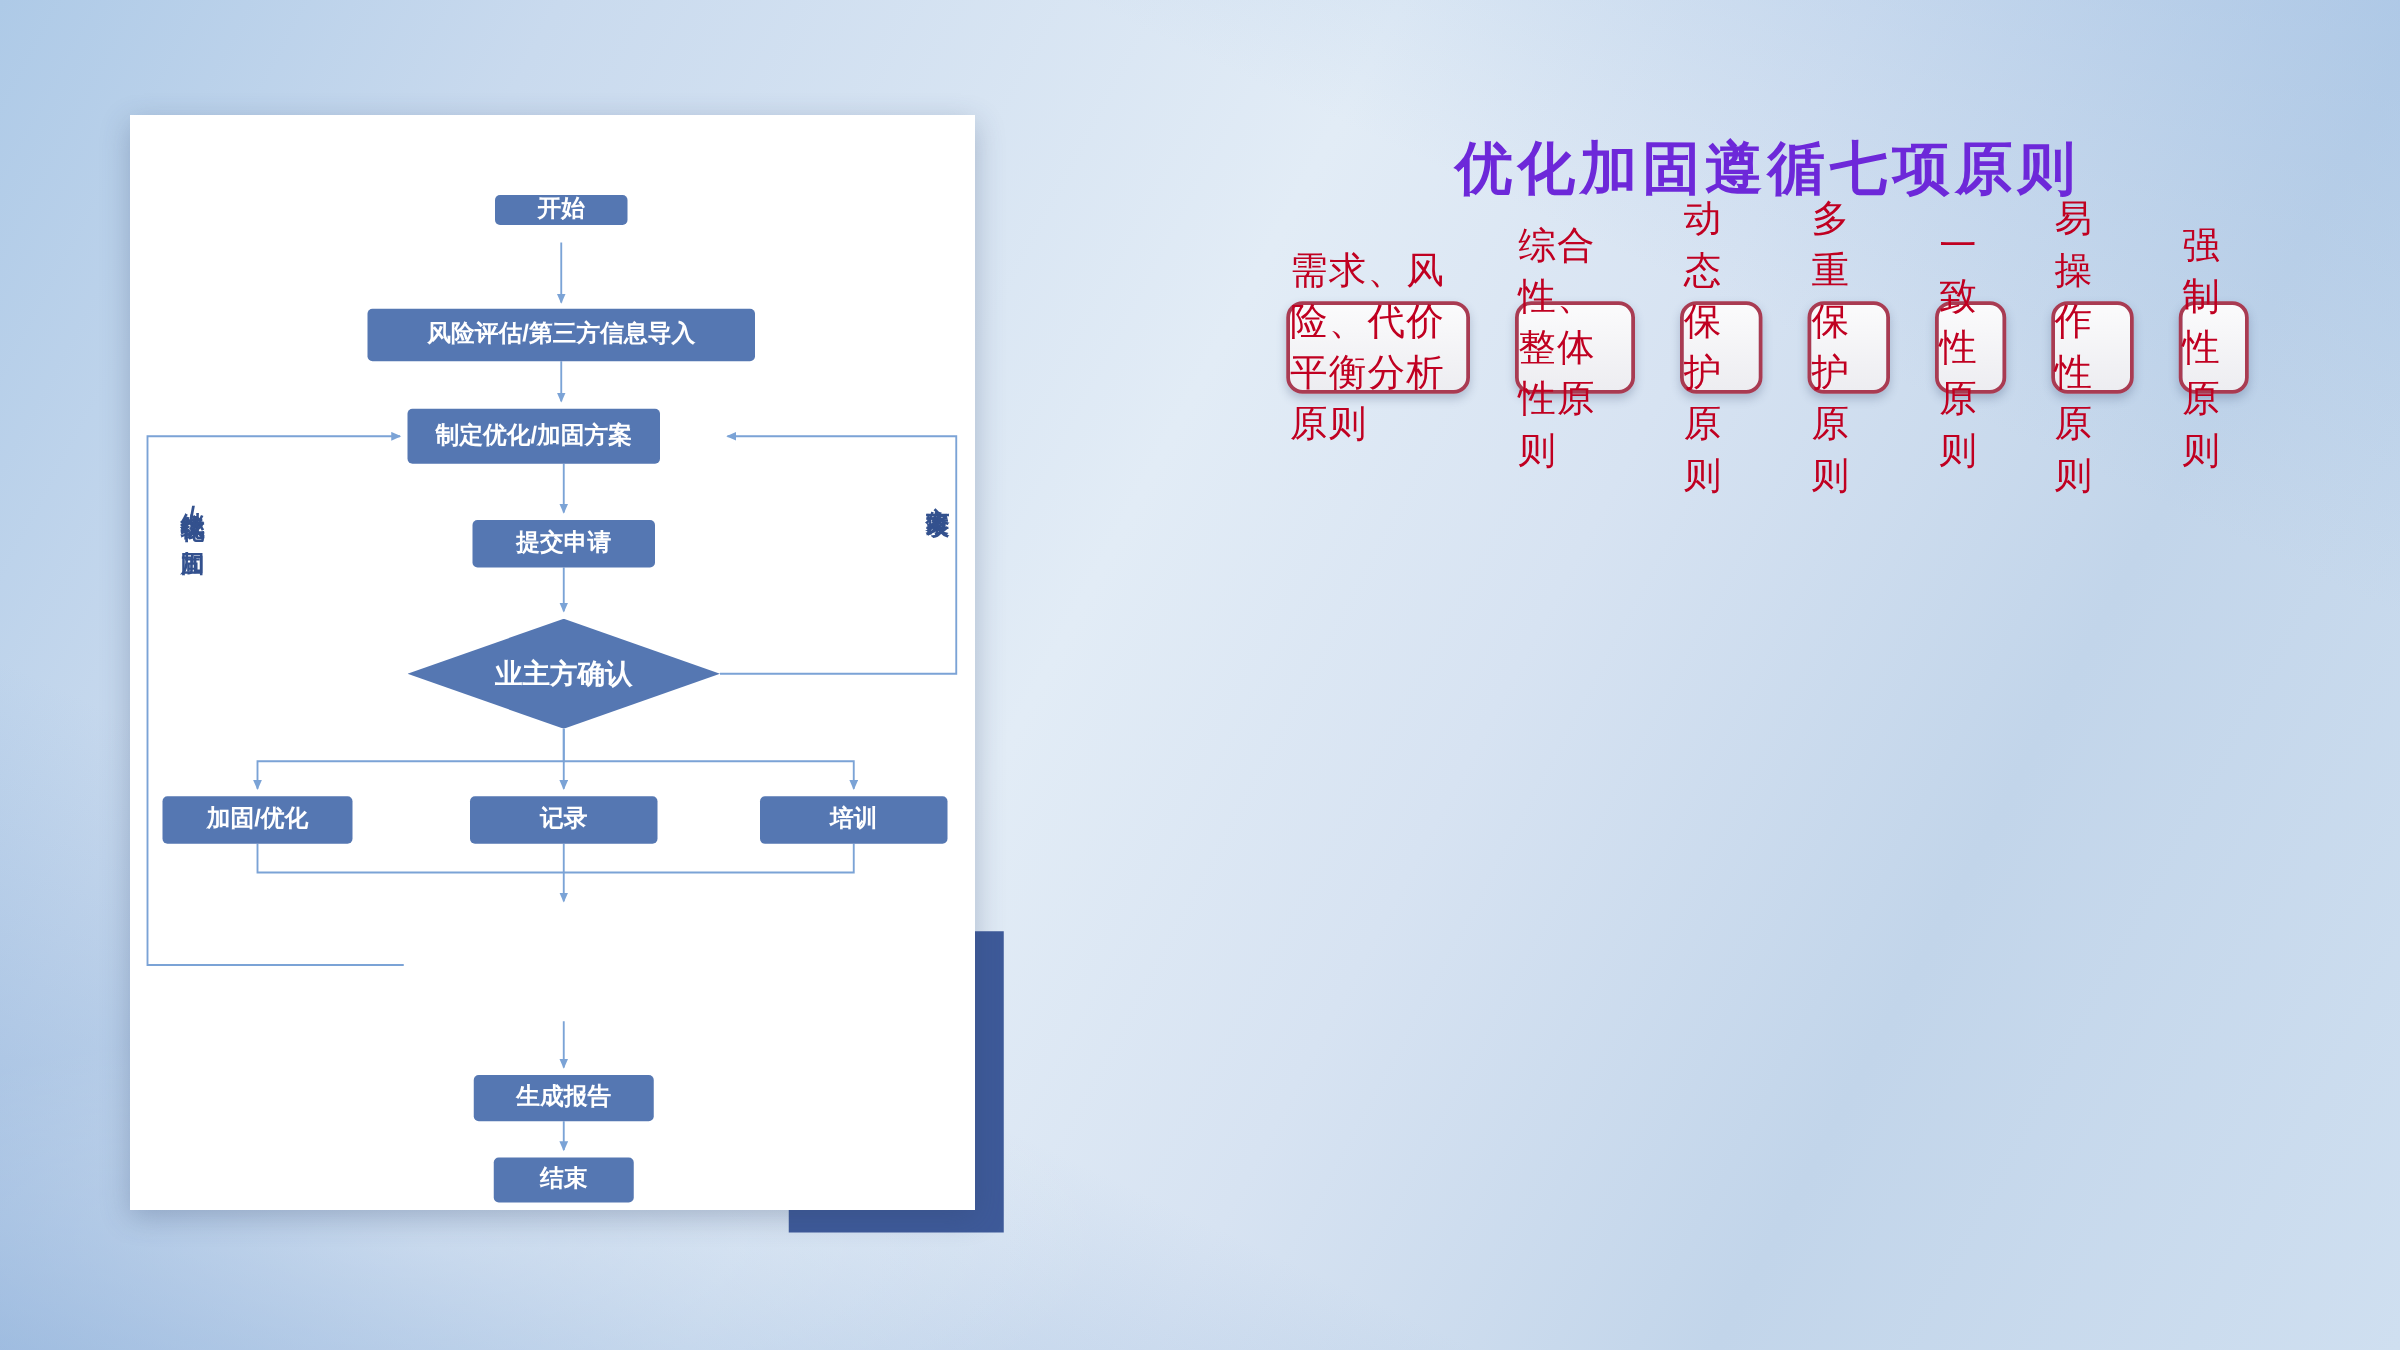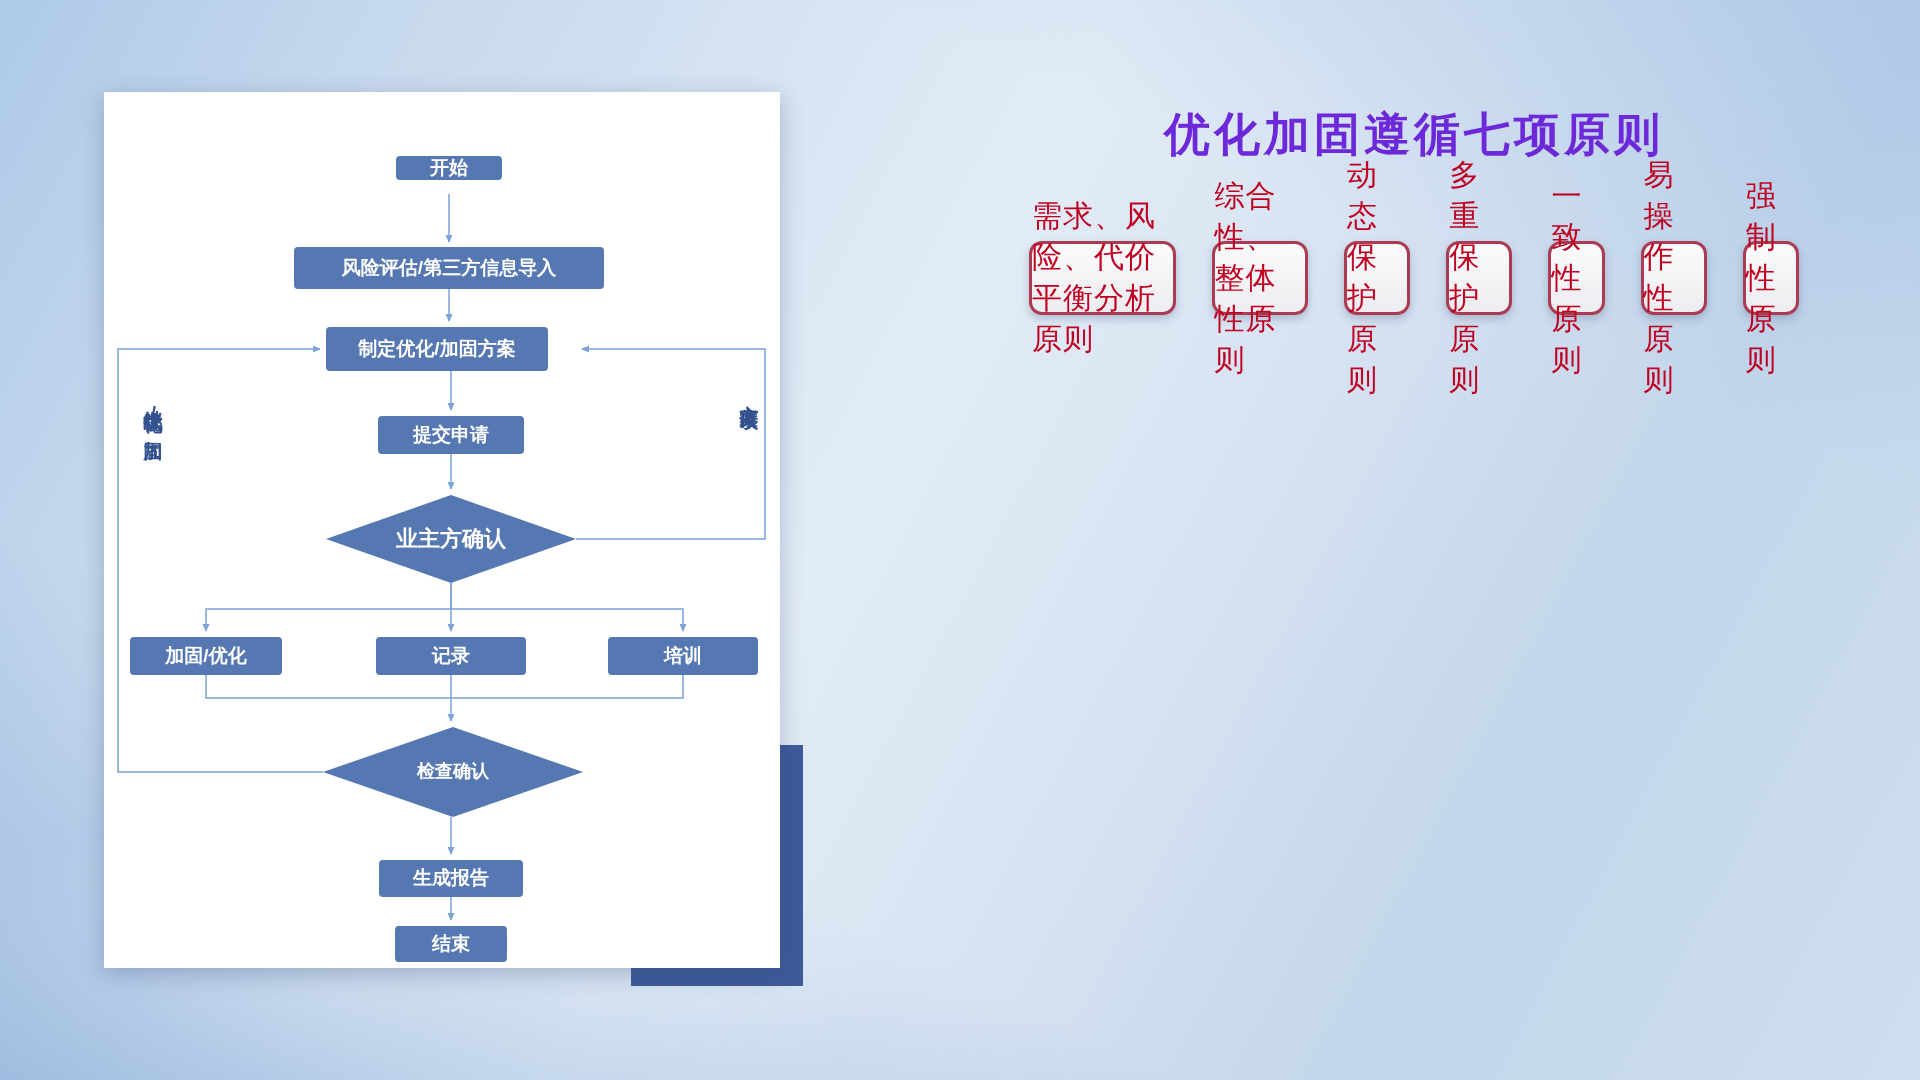--- a/index.html
+++ b/index.html
@@ -31,21 +31,21 @@
   }
   .connectors { position:absolute; left:0; top:0; width:676px; height:876px; }
 
   .node {
     position:absolute; display:flex; align-items:center; justify-content:center;
     background:#5577b2; color:#ffffff; font-weight:bold; font-size:19px;
     border-radius:4px; text-align:center; line-height:1.1;
   }
   .n-start    { left:292px; top:64px;  width:106px; height:24px; }
   .n-risk     { left:190px; top:155px; width:310px; height:42px; }
-  .n-plan     { left:222px; top:235px; width:222px; height:44px; }
+  .n-plan     { left:222px; top:235px; width:202px; height:44px; }
   .n-submit   { left:274px; top:324px; width:146px; height:38px; }
   .n-diamond1 { left:222px; top:403px; width:250px; height:88px; font-size:22px; }
   .n-reinforce{ left:26px;  top:545px; width:152px; height:38px; }
   .n-record   { left:272px; top:545px; width:150px; height:38px; }
   .n-training { left:504px; top:545px; width:150px; height:38px; }
   .n-diamond2 { left:219px; top:635px; width:260px; height:90px; font-size:18px; }
   .n-report   { left:275px; top:768px; width:144px; height:37px; }
   .n-end      { left:291px; top:834px; width:112px; height:36px; }
   .diamond {
     border-radius:0;
@@ -112,23 +112,20 @@
     <div class="node n-start">开始</div>
     <div class="node n-risk">风险评估/第三方信息导入</div>
     <div class="node n-plan">制定优化/加固方案</div>
     <div class="node n-submit">提交申请</div>
     <div class="node diamond n-diamond1">
       <span>业主方确认</span>
     </div>
     <div class="node n-reinforce">加固/优化</div>
     <div class="node n-record">记录</div>
     <div class="node n-training">培训</div>
-    <div class="node diamond n-diamond2">
-      <span>检查确认</span>
-    </div>
     <div class="node n-report">生成报告</div>
     <div class="node n-end">结束</div>
 
     <div class="vlabel left">继续优化/加固</div>
     <div class="vlabel right">方案修改</div>
   </div>
 
   <div class="right-col">
     <h1 class="slide-title">优化加固遵循七项原则</h1>
     <div class="principles">

